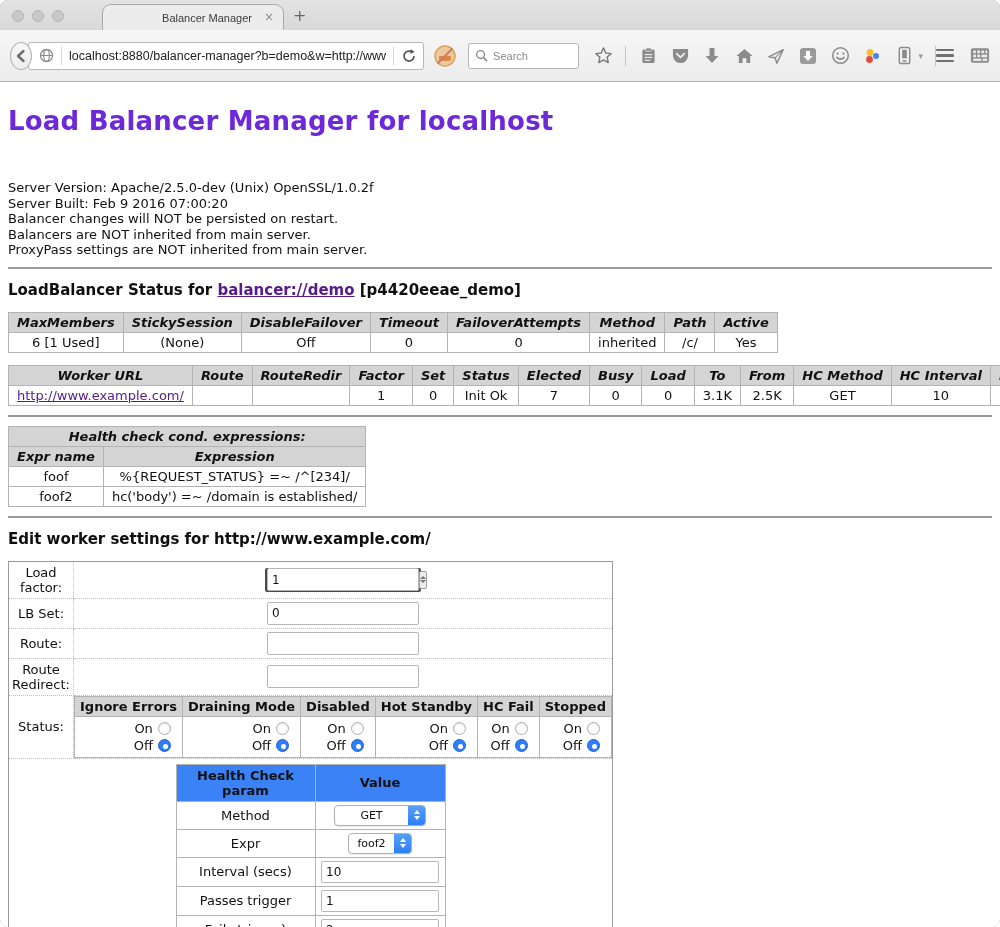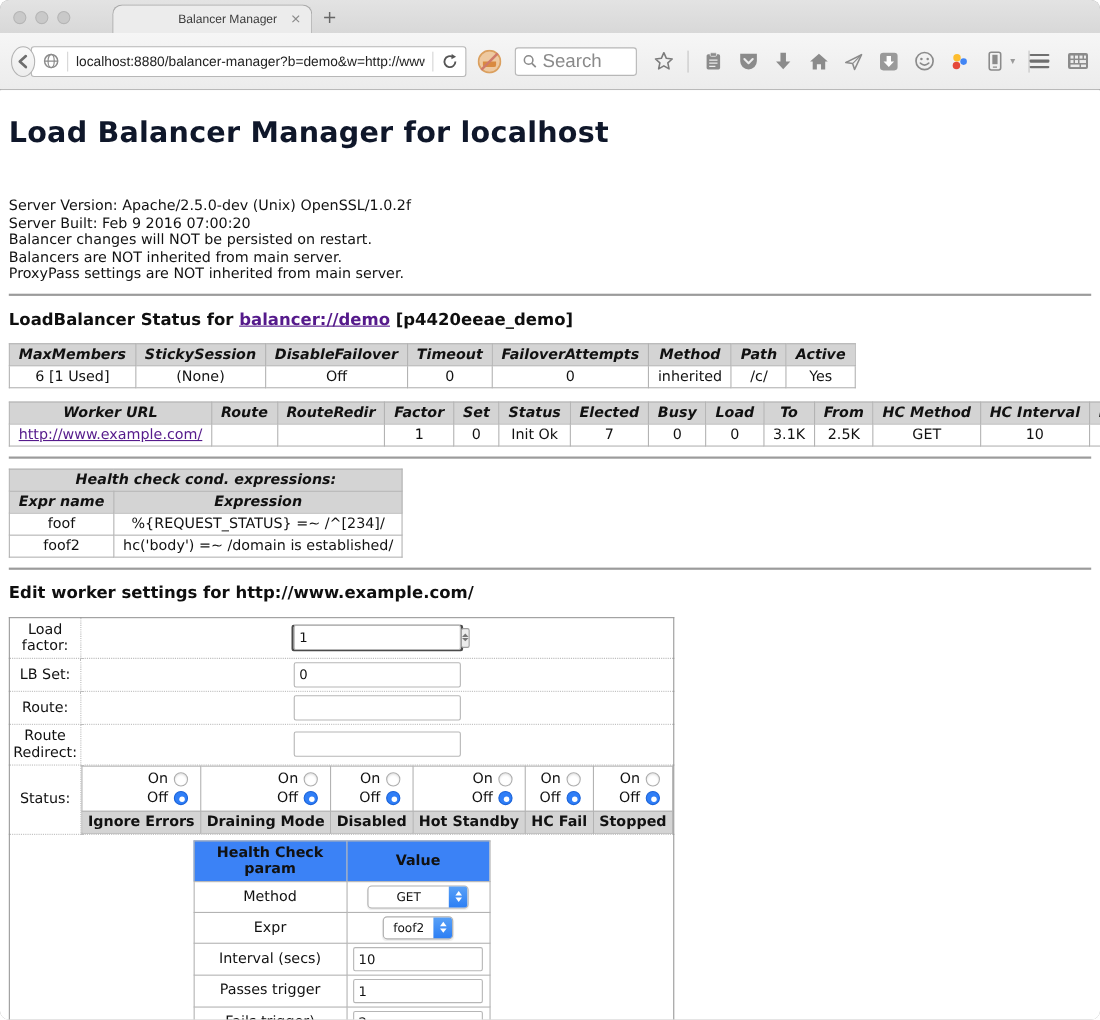--- a/index.html
+++ b/index.html
@@ -24,33 +24,33 @@
   .backbtn { width:28px; height:28px; border-radius:50%; background:linear-gradient(#f8f8f8,#ededed);
              border:1px solid #b3b3b3; display:flex; align-items:center; justify-content:center;
              margin-right:-4px; z-index:2; color:#6d6d6d; font-size:16px; font-weight:bold; }
   .urlbar { width:396px; height:28px; background:#fff; border:1px solid #b7b7b7; border-radius:3px;
             display:flex; align-items:center; padding:0 6px 0 10px; }
   .urlbar .sep { width:1px; height:18px; background:#d5d5d5; margin:0 7px; }
   .urltext { font-size:12.5px; color:#222; white-space:nowrap; overflow:hidden; flex:1;
              font-family:"Liberation Sans",sans-serif; }
   .searchbar { width:140px; height:26px; background:#fff; border:1px solid #b7b7b7; border-radius:3px;
                display:flex; align-items:center; padding:0 6px; margin-left:12px; }
-  .searchtext { font-size:17px; color:#8a8a8a; margin-left:5px; font-family:"Liberation Sans",sans-serif; }
+  .searchtext { font-size:11px; color:#8a8a8a; margin-left:5px; font-family:"Liberation Sans",sans-serif; }
   .blocked { width:22px; height:22px; margin-left:10px; flex:none; }
   .tb-icons { display:flex; align-items:center; gap:12px; margin-left:14px; }
   .tb-ic { width:20px; height:20px; display:flex; align-items:center; justify-content:center; color:#7b7b7b; }
   .vsep { width:1px; height:20px; background:#c4c4c4; }
   .caret { font-size:9px; color:#9a9a9a; margin-left:-8px; }
   .right-icons { margin-left:auto; display:flex; align-items:center; gap:16px; }
   .hamburger { display:flex; flex-direction:column; gap:3px; }
   .hamburger span { width:18px; height:2.5px; background:#6f6f6f; border-radius:1px; }
 
   
   .content { flex:1; background:#fff; padding:20px 8px 0 8px; overflow:hidden; }
-  h1 { font-size:26px; font-weight:bold; color:#0f172a; margin:4px 0 18px 0; letter-spacing:0.2px; }
+  h1 { font-size:26px; font-weight:bold; color:#6d28d9; margin:4px 0 18px 0; letter-spacing:0.2px; }
   .info { font-size:13px; line-height:15.5px; color:#111;margin-top:44px; }
   hr.rule { border:none; height:2px; background:#9b9b9b; margin:9px 0; }
   h3.sub { font-size:15px; font-weight:bold; margin:12px 0 13px 0; color:#0f0f0f; }
   a.vlink { color:#551a8b; text-decoration:underline; font-weight:bold; }
   a.cell-link { color:#551a8b; text-decoration:underline; font-weight:normal; }
 
   table.tbl { border-collapse:collapse; font-size:13px; margin-bottom:12px; border:1px solid #8f8f8f; }
   table.tbl th, table.tbl td { border:1px solid #b3b3b3; padding:2px 8px; text-align:center; white-space:nowrap; color:#111; }
   table.tbl th { background:#d4d4d4; font-weight:bold;font-style:italic; }
   td.left { text-align:left; }
@@ -372,88 +372,88 @@
       <tr>
         <td class="lblcol">Route Redirect:</td>
         <td class="valcol"><input type="text" value="" style=""></td>
       </tr>
       <tr>
         <td class="lblcol">Status:</td>
         <td style="padding:0;">
           <table class="ntbl">
             <tbody>
                   <tr>
-              <td>
-                <div class="radio-line">
-                        <span>On</span>
-                        <span class="mac-radio"></span>
-                      </div>
-                <div class="radio-line">
-                        <span>Off</span>
-                        <span class="mac-radio checked"></span>
-                      </div>
-              </td>
-              <td>
-                <div class="radio-line">
-                        <span>On</span>
-                        <span class="mac-radio"></span>
-                      </div>
-                <div class="radio-line">
-                        <span>Off</span>
-                        <span class="mac-radio checked"></span>
-                      </div>
-              </td>
-              <td>
-                <div class="radio-line">
-                        <span>On</span>
-                        <span class="mac-radio"></span>
-                      </div>
-                <div class="radio-line">
-                        <span>Off</span>
-                        <span class="mac-radio checked"></span>
-                      </div>
-              </td>
-              <td>
-                <div class="radio-line">
-                        <span>On</span>
-                        <span class="mac-radio"></span>
-                      </div>
-                <div class="radio-line">
-                        <span>Off</span>
-                        <span class="mac-radio checked"></span>
-                      </div>
-              </td>
-              <td>
-                <div class="radio-line">
-                        <span>On</span>
-                        <span class="mac-radio"></span>
-                      </div>
-                <div class="radio-line">
-                        <span>Off</span>
-                        <span class="mac-radio checked"></span>
-                      </div>
-              </td>
-              <td>
-                <div class="radio-line">
-                        <span>On</span>
-                        <span class="mac-radio"></span>
-                      </div>
-                <div class="radio-line">
-                        <span>Off</span>
-                        <span class="mac-radio checked"></span>
-                      </div>
-              </td>
-            </tr>
-            <tr>
               <th>Ignore Errors</th>
               <th>Draining Mode</th>
               <th>Disabled</th>
               <th>Hot Standby</th>
               <th>HC Fail</th>
               <th>Stopped</th>
+            </tr>
+            <tr>
+              <td>
+                <div class="radio-line">
+                        <span>On</span>
+                        <span class="mac-radio"></span>
+                      </div>
+                <div class="radio-line">
+                        <span>Off</span>
+                        <span class="mac-radio checked"></span>
+                      </div>
+              </td>
+              <td>
+                <div class="radio-line">
+                        <span>On</span>
+                        <span class="mac-radio"></span>
+                      </div>
+                <div class="radio-line">
+                        <span>Off</span>
+                        <span class="mac-radio checked"></span>
+                      </div>
+              </td>
+              <td>
+                <div class="radio-line">
+                        <span>On</span>
+                        <span class="mac-radio"></span>
+                      </div>
+                <div class="radio-line">
+                        <span>Off</span>
+                        <span class="mac-radio checked"></span>
+                      </div>
+              </td>
+              <td>
+                <div class="radio-line">
+                        <span>On</span>
+                        <span class="mac-radio"></span>
+                      </div>
+                <div class="radio-line">
+                        <span>Off</span>
+                        <span class="mac-radio checked"></span>
+                      </div>
+              </td>
+              <td>
+                <div class="radio-line">
+                        <span>On</span>
+                        <span class="mac-radio"></span>
+                      </div>
+                <div class="radio-line">
+                        <span>Off</span>
+                        <span class="mac-radio checked"></span>
+                      </div>
+              </td>
+              <td>
+                <div class="radio-line">
+                        <span>On</span>
+                        <span class="mac-radio"></span>
+                      </div>
+                <div class="radio-line">
+                        <span>Off</span>
+                        <span class="mac-radio checked"></span>
+                      </div>
+              </td>
             </tr>
           </tbody>
               </table>
         </td>
       </tr>
       <tr>
         <td colspan="2" style="padding:2px;">
           <table class="hctbl">
             <tbody>
                   <tr>

